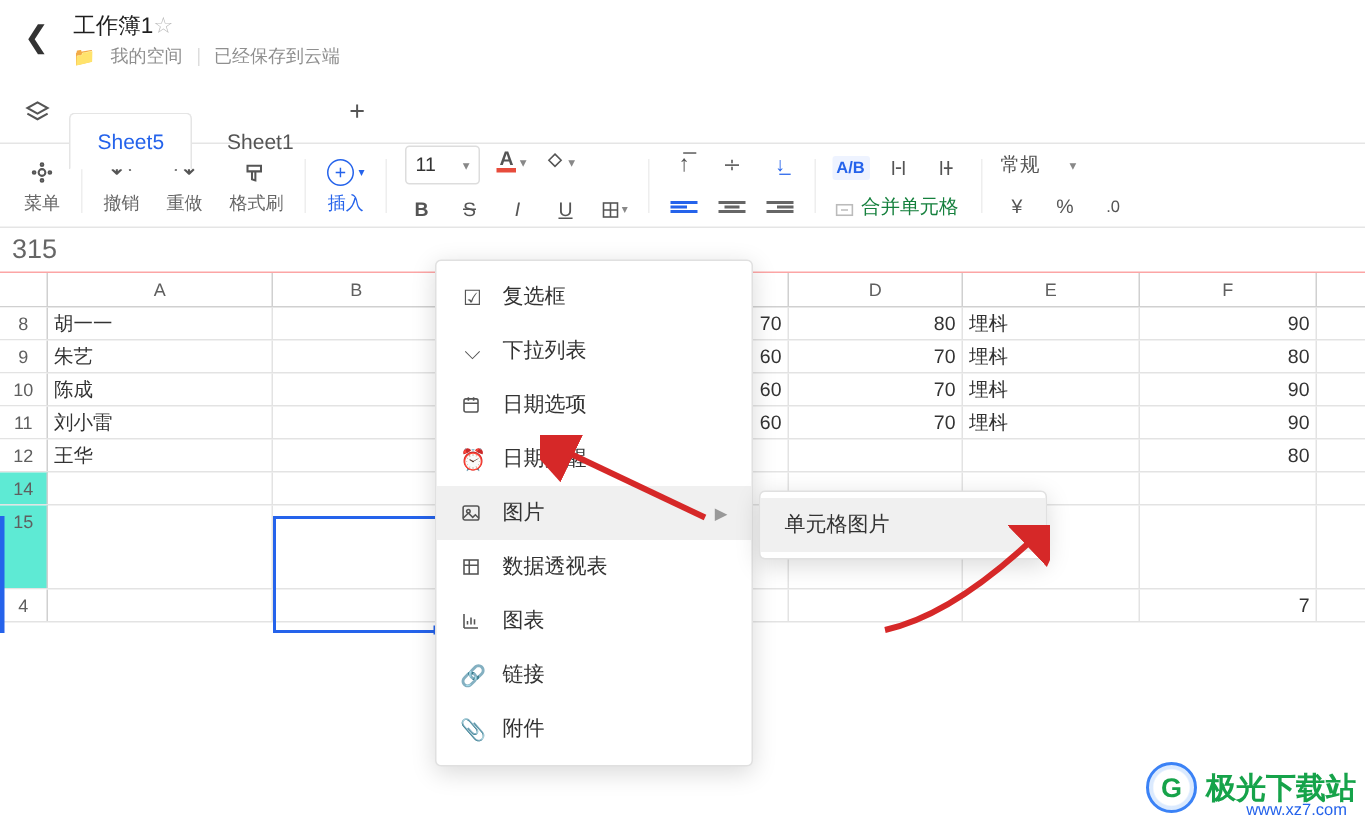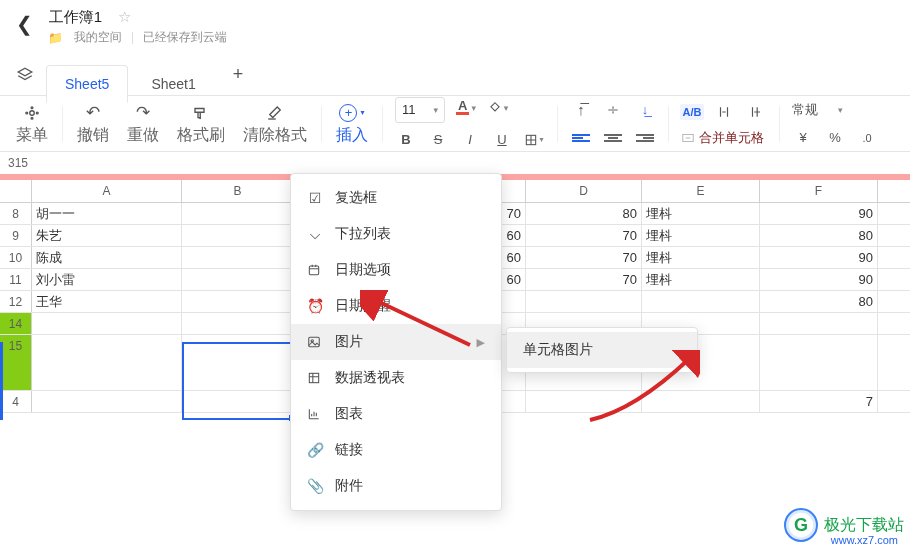--- a/index.html
+++ b/index.html
@@ -1,77 +1,77 @@
 <!DOCTYPE html>
 <html><head>
 <meta charset="utf-8">
 <style>
 *{box-sizing:border-box;margin:0;padding:0;font-family:"Microsoft YaHei",Arial,sans-serif}
 body{background:#fff;width:910px;height:550px;overflow:hidden;position:relative;font-size:13px;color:#333}
 .header{display:flex;align-items:flex-start;padding:8px 12px;gap:12px}
 .back-btn{font-size:20px;color:#333;padding:4px;cursor:pointer}
 .title-block{display:flex;flex-direction:column;gap:2px}
-.title-row{display:flex;align-items:flex-start;gap:16px}
+.title-row{display:flex;align-items:flex-start;gap:0}
 .wb-title{font-size:15px;color:#1f1f1f}
 .star{color:#bbb;font-size:15px}
 .sub-row{display:flex;align-items:center;gap:10px;color:#8f8f8f;font-size:12px}
 .folder-ico{color:#aaa}
 .divider-v{width:1px;height:12px;background:#ddd}
 .tabs-row{display:flex;align-items:center;border-bottom:1px solid #e5e5e5;padding-left:8px;gap:4px}
 .layer-btn{padding:6px 8px;color:#555}
-.tab{padding:10px 18px;font-size:14px;color:#555;cursor:pointer;border:1px solid transparent;position:relative;top:9px}
+.tab{padding:10px 18px;font-size:14px;color:#555;cursor:pointer;border:1px solid transparent;position:relative;top:19px}
 .tab.active{color:#2563eb;border:1px solid #e5e5e5;border-bottom:1px solid #fff;border-radius:4px 4px 0 0;background:#fff}
 .add-tab{padding:10px 14px;font-size:18px;color:#555}
 .toolbar{display:flex;align-items:center;padding:4px 8px;gap:2px;border-bottom:1px solid #e5e5e5;height:56px}
 .tool-group{display:flex;flex-direction:column;align-items:center;gap:1px;padding:0 8px;cursor:pointer}
 .tool-group .ico{font-size:17px;color:#555;height:22px;display:flex;align-items:center}
-.tool-group .lbl{font-size:16px;color:#666}
+.tool-group .lbl{font-size:12px;color:#666}
 .tool-sep{width:1px;height:36px;background:#eee;margin:0 4px}
 .insert-btn .ico{color:#2563eb;display:flex;align-items:center;gap:1px}
 .insert-btn .lbl{color:#2563eb}
 .plus-circle{width:18px;height:18px;border:1.6px solid #2563eb;border-radius:50%;display:flex;align-items:center;justify-content:center;font-size:13px;color:#2563eb}
 .caret{font-size:8px;color:#2563eb;margin-left:2px}
 .font-size{display:flex;align-items:center;border:1px solid #ddd;border-radius:3px;padding:2px 6px;gap:18px;height:26px}
 .font-color-btn,.fill-color-btn{display:flex;align-items:center;gap:2px}
 .uline{border-bottom:3px solid #e74c3c;line-height:12px;padding:0 2px;font-weight:600}
 .fmt-row{display:flex;gap:10px;padding:3px 0}
 .fmt-btn{width:22px;height:22px;display:flex;align-items:center;justify-content:center;color:#555;cursor:pointer}
 .fmt-col{display:flex;flex-direction:column;gap:0;padding:0 6px}
 .align-btn{display:flex;flex-direction:column;gap:1px;width:18px;height:16px;justify-content:center}
 .align-btn span{height:2px;background:#666}
 .vtop-arrow{color:#555;font-size:15px}
 .vbot-arrow.active{color:#2563eb}
-.merge-btn{color:#7f1d1d;display:flex;align-items:center;gap:4px}
+.merge-btn{color:#15803d;display:flex;align-items:flex-end;gap:4px}
 .ab-ico{background:#eef3ff;color:#2563eb;padding:2px 3px;border-radius:2px;font-size:11px;font-weight:600}
-.cell-ref{padding:4px 8px;font-size:12px;color:#666;border-bottom:6px solid #fca5a5}
+.cell-ref{padding:4px 8px;font-size:18px;color:#666;border-bottom:1px solid #fca5a5}
 .sheet{position:relative}
 .col-headers{display:flex;background:#fff;border-bottom:1px solid #d0d0d0}
 .row-h{width:32px;border-right:1px solid #d0d0d0;height:22px}
 .col-h{border-right:1px solid #d0d0d0;height:22px;text-align:center;font-size:12px;color:#5f5f5f;line-height:22px}
 .cA{width:150px}.cB{width:112px}.cC{width:232px}.cD{width:116px}.cE{width:118px}.cF{width:118px}
 .grid-row{display:flex;border-bottom:1px solid #e3e3e3;height:22px}
 .row-num{width:32px;border-right:1px solid #d0d0d0;text-align:center;font-size:12px;color:#5f5f5f;line-height:22px;background:#fff}
-.row-num.sel{background:#84cc16}
+.row-num.sel{background:#5eead4}
 .cell{border-right:1px solid #e3e3e3;padding:0 4px;line-height:22px;font-size:13px;overflow:hidden}
 .cell.num{text-align:right}
 .grid-row.tall{height:56px}
 .sel-cell{position:absolute;left:182px;top:162px;width:112px;height:78px;border:2px solid #2563eb;pointer-events:none}
 .sel-cell::after{content:"";position:absolute;right:-3px;bottom:-3px;width:6px;height:6px;background:#2563eb}
 .row-sel-bar{position:absolute;left:0;top:162px;width:3px;height:78px;background:#2563eb}
 .menu{position:absolute;left:290px;top:173px;width:212px;background:#fff;border:1px solid #e0e0e0;box-shadow:0 4px 16px rgba(0,0,0,.15);border-radius:4px;padding:6px 0;z-index:10}
 .menu-item{display:flex;align-items:center;gap:12px;padding:9px 16px;cursor:pointer;font-size:14px;color:#333}
 .menu-item:hover,.menu-item.hovered{background:#f0f0f0}
 .menu-item .mico{width:16px;text-align:center;color:#555;font-size:14px}
 .menu-item .arrow{margin-left:auto;color:#999;font-size:11px}
 .submenu{position:absolute;left:506px;top:327px;width:192px;background:#fff;border:1px solid #e0e0e0;box-shadow:0 4px 16px rgba(0,0,0,.15);border-radius:4px;padding:4px 0;z-index:11}
 .submenu .menu-item.hovered{background:#f0f0f0}
 .arrow-red{position:absolute;z-index:20;pointer-events:none}
 .watermark{position:absolute;right:6px;bottom:8px;display:flex;align-items:center;gap:6px;z-index:30}
 .wm-logo{width:34px;height:34px;border-radius:50%;border:2px solid #3b82f6;display:flex;align-items:center;justify-content:center;color:#16a34a;font-weight:bold;font-size:18px;background:radial-gradient(circle,#fff 55%,#dbeafe 60%)}
-.wm-text{font-size:16px;font-weight:400}
+.wm-text{font-size:20px;font-weight:700}
 .wm-text .g{color:#16a34a}
 .wm-url{font-size:11px;color:#2563eb;position:absolute;right:6px;bottom:-4px}
 .partial-row{height:8px;border-bottom:none}
 svg{display:block}
 </style>
 </head>
 <body>
 
 <div class="header">
   <div class="back-btn">❮</div>
@@ -123,29 +123,20 @@
     <span class="ico">↷</span>
       <span class="lbl">重做</span>
   </div>
   <div class="tool-group">
     <span class="ico">
         <svg width="18" height="18" viewBox="0 0 24 24" fill="none" stroke="#555" stroke-width="1.8">
           <path d="M4 6h12v5H4zM8 11v7l3 1v-8"></path>
         </svg>
       </span>
     <span class="lbl">格式刷</span>
-  </div>
-  <div class="tool-group">
-    <span class="ico">
-        <svg width="20" height="18" viewBox="0 0 24 24" fill="none" stroke="#555" stroke-width="1.8">
-          <path d="M5 14l4 4 10-10-4-4L5 14z"></path>
-          <path d="M3 20h10"></path>
-        </svg>
-      </span>
-    <span class="lbl">清除格式</span>
   </div>
   <div class="tool-sep"></div>
   <div class="tool-group insert-btn">
     <span class="ico">
         <span class="plus-circle">+</span>
         <span class="caret">▾</span>
       </span>
     <span class="lbl">插入</span>
   </div>
   <div class="tool-sep"></div>

